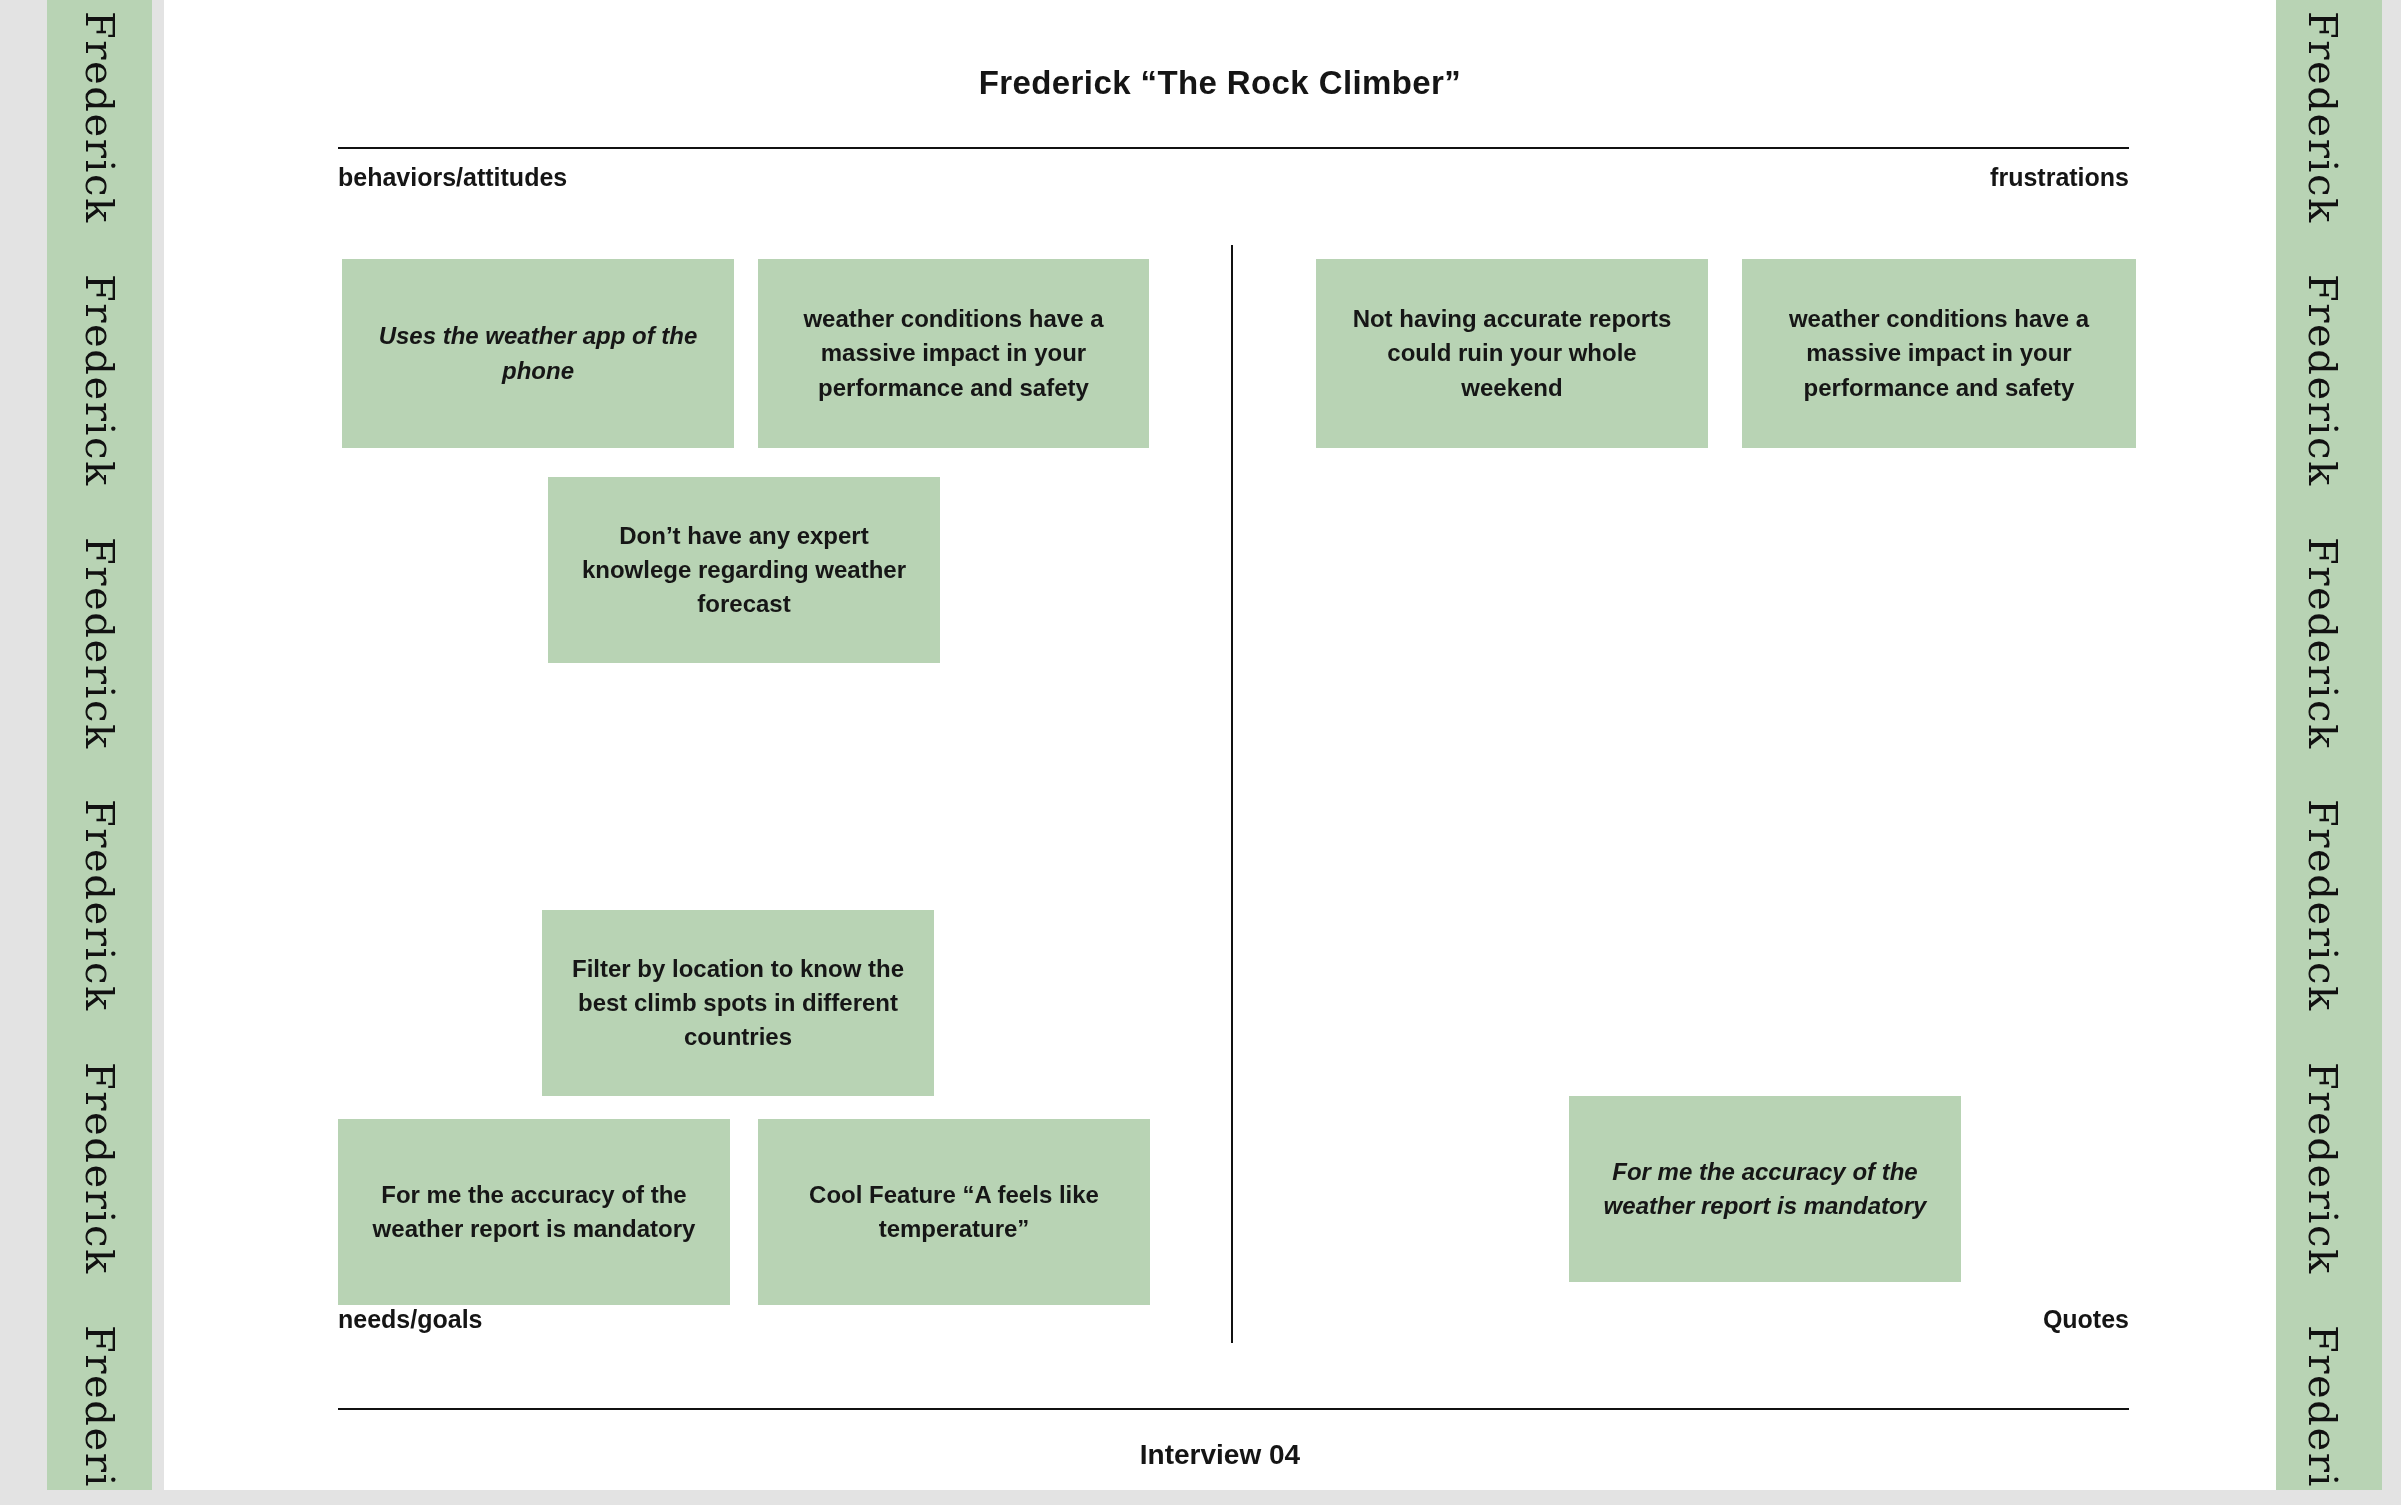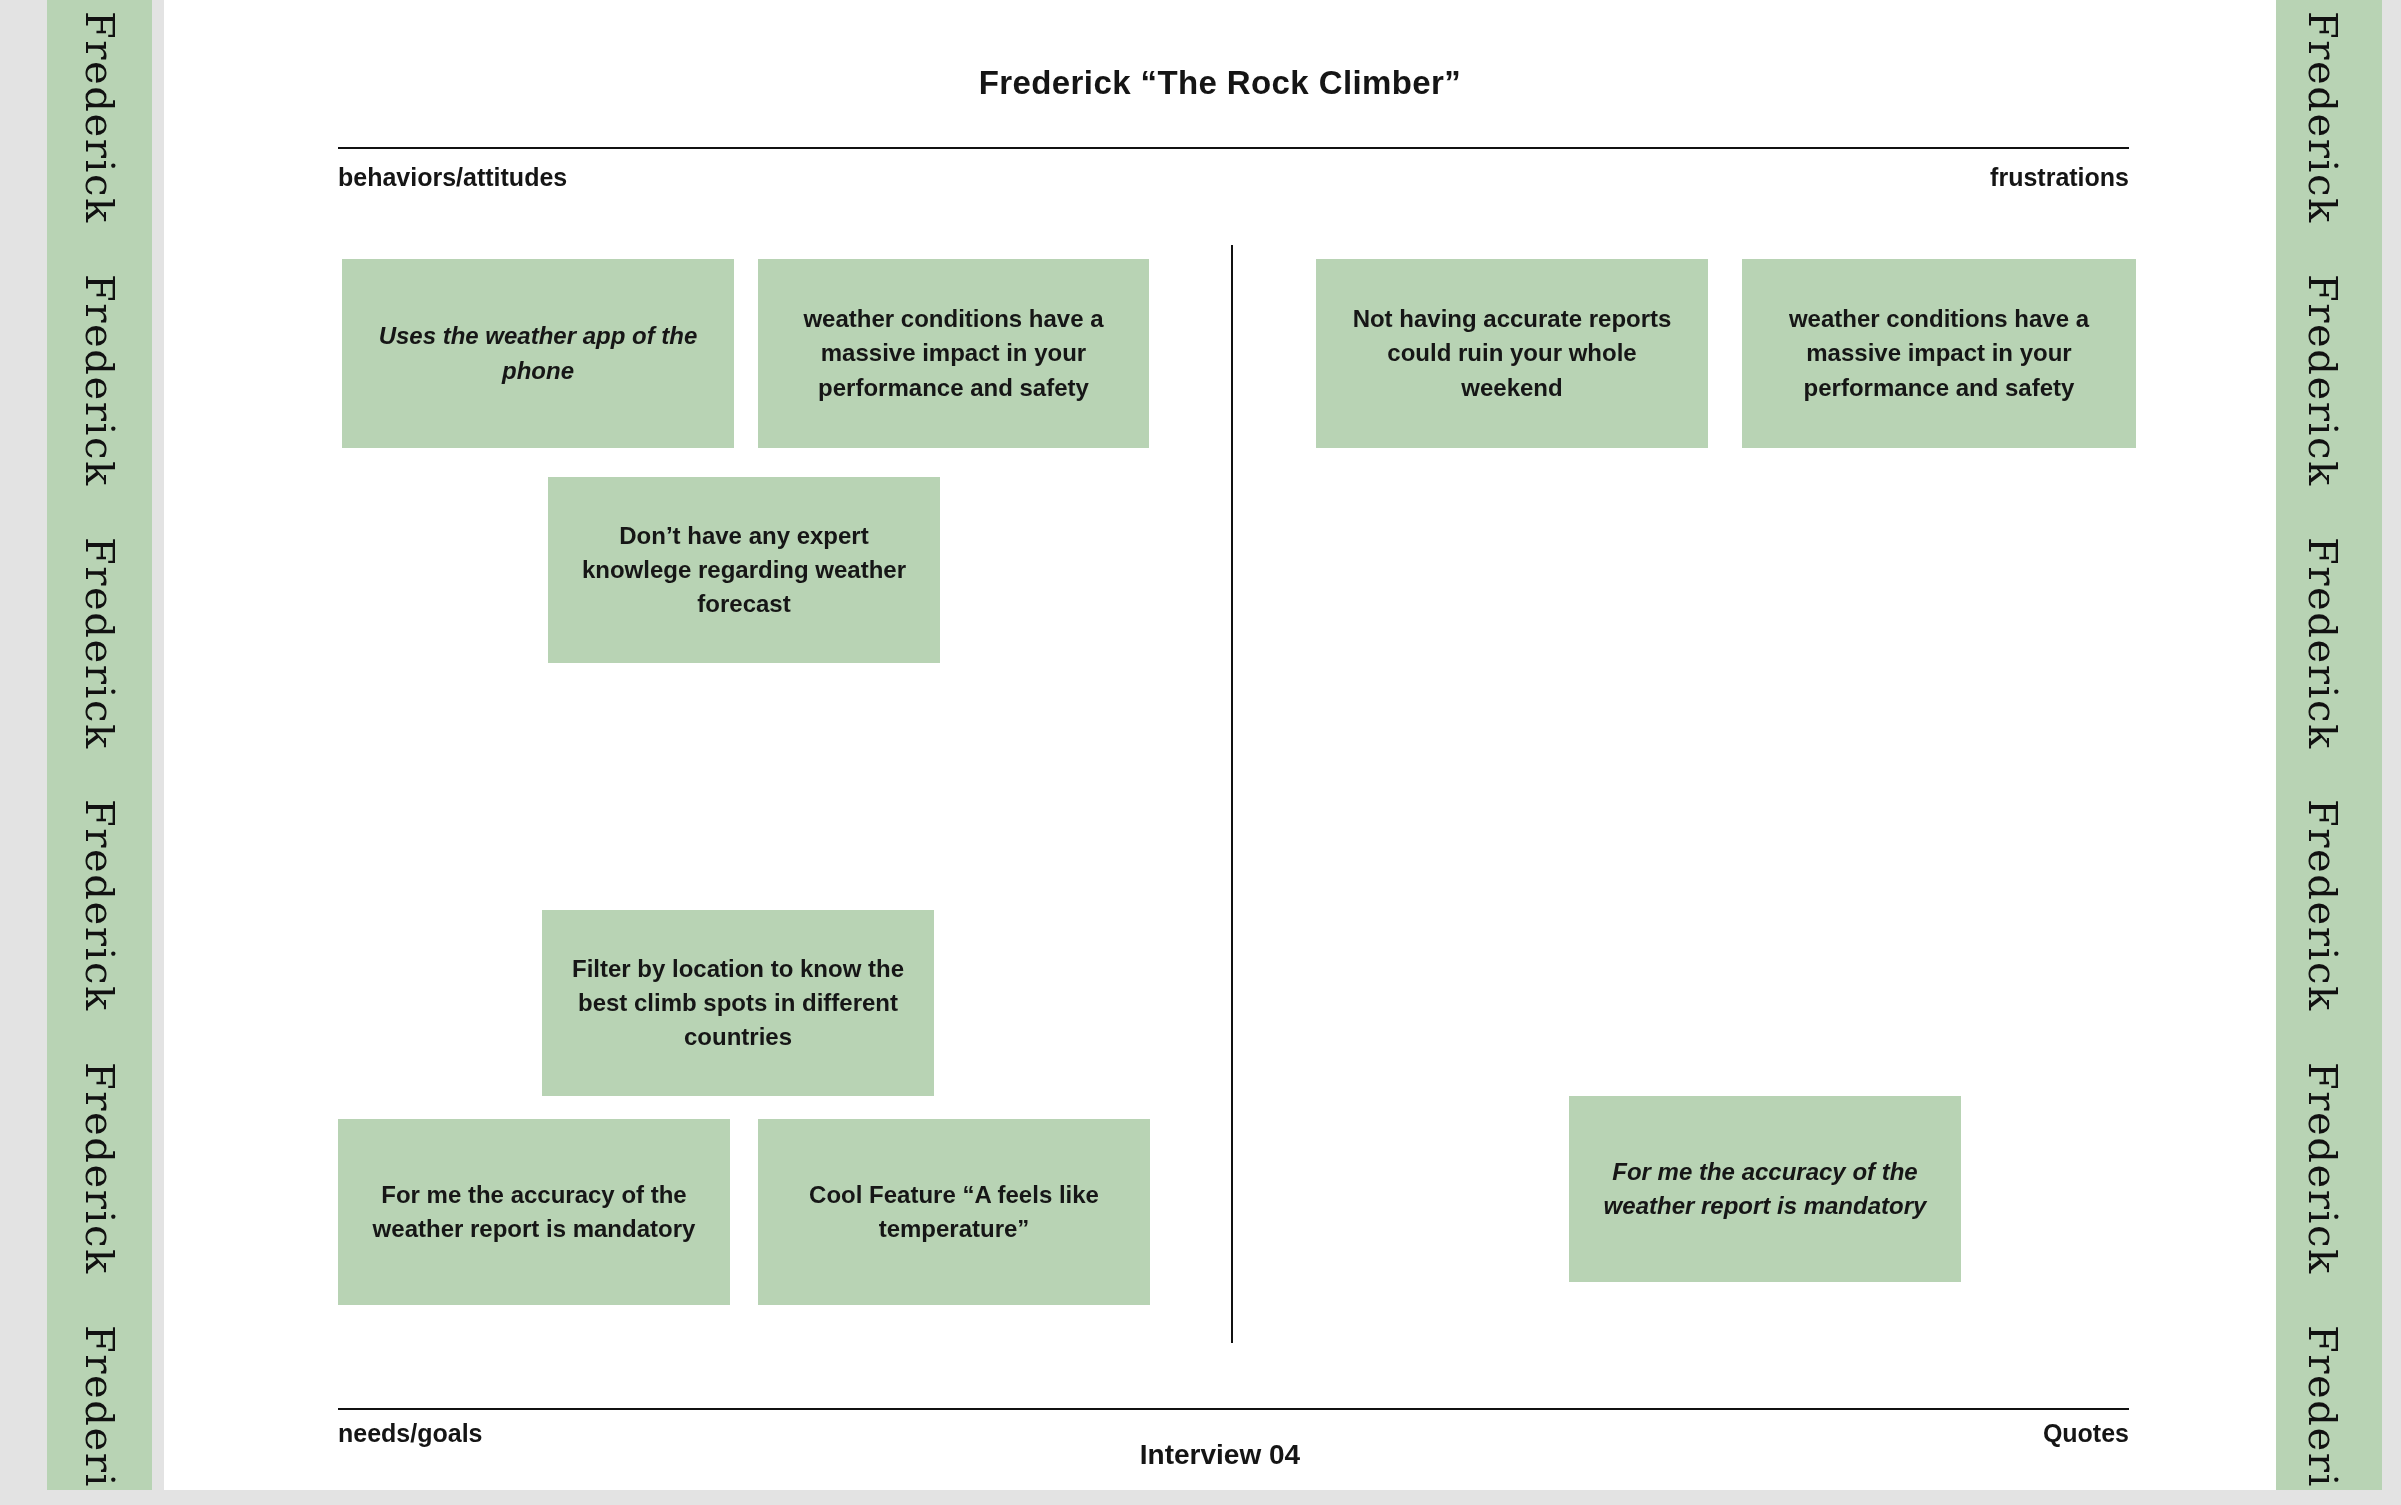--- a/index.html
+++ b/index.html
@@ -71,21 +71,21 @@
   .label-row {
     position: absolute;
     left: 174px;
     width: 1791px;
     display: flex;
     justify-content: space-between;
     font-size: 25px;
     font-weight: 700;
   }
   .label-row-top { top: 163px; }
-  .label-row-bottom { top: 1419px; }
+  .label-row-bottom { top: 1305px; }
 
   .divider-v {
     position: absolute;
     left: 1067px;
     top: 245px;
     width: 2.3px;
     height: 1098px;
     background: #111;
   }
 

